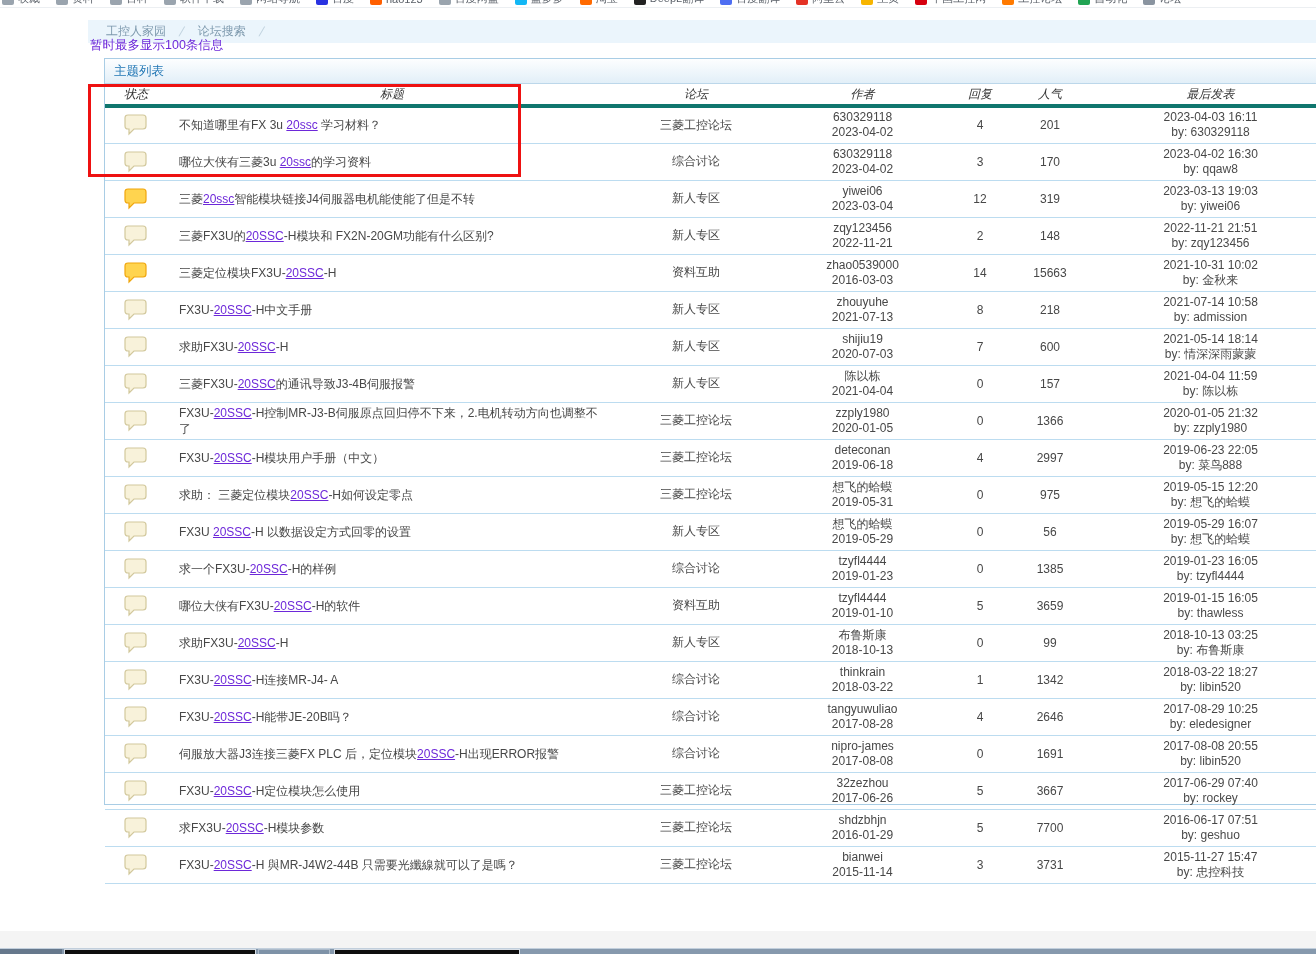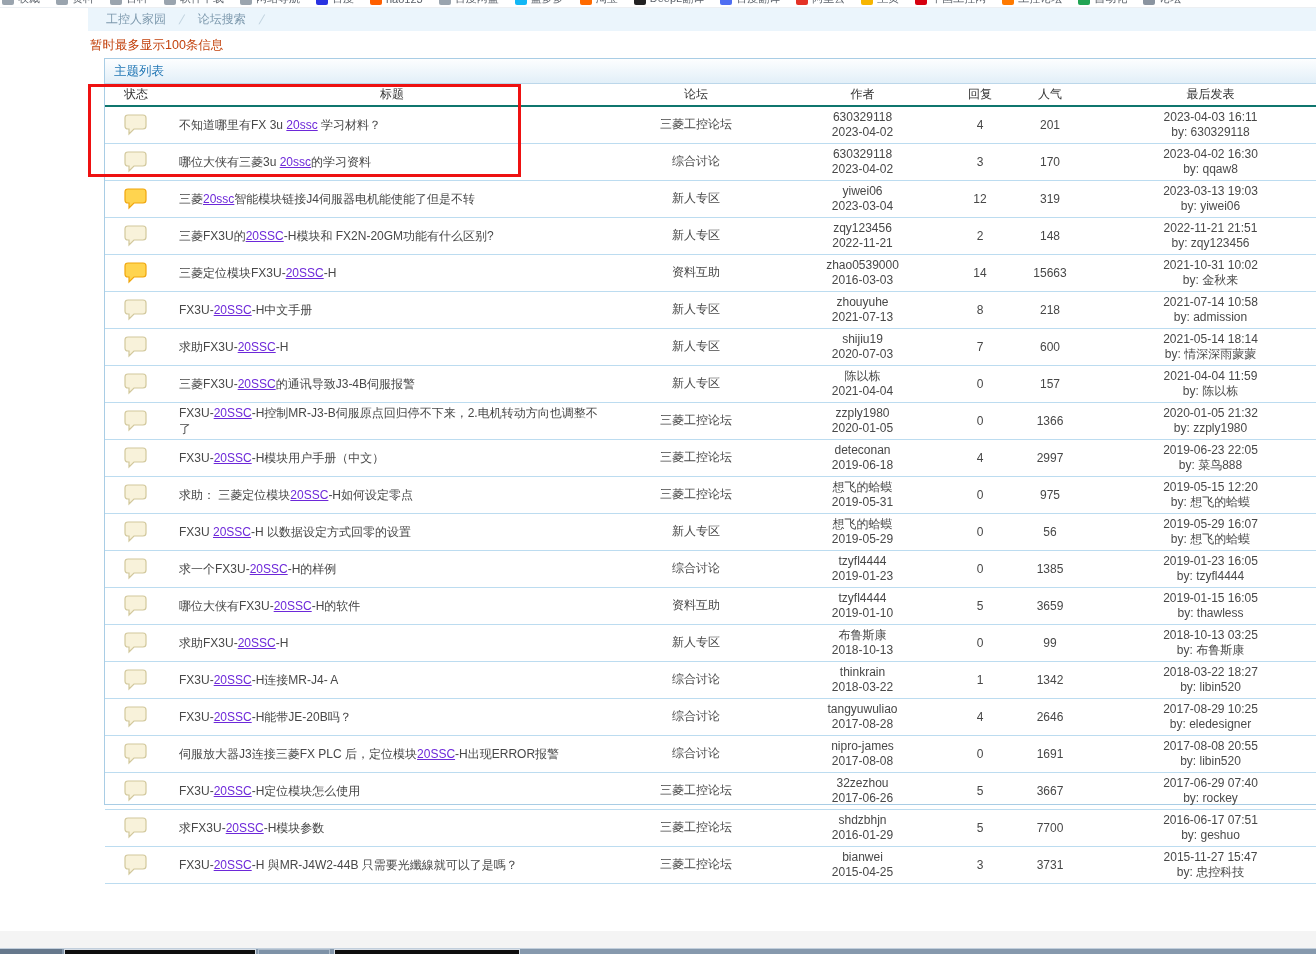--- a/index.html
+++ b/index.html
@@ -6,32 +6,32 @@
   html,body{width:1316px;height:954px;overflow:hidden;}
   body{position:relative;background:#ffffff;font-family:"Liberation Sans","DejaVu Sans",sans-serif;color:#333;}
 
   
   .bookmarks{position:absolute;top:0;left:0;width:1316px;height:8px;background:#fff;overflow:hidden;border-bottom:1px solid #eceff2;}
   .bookmarks-inner{position:absolute;top:-9px;left:2px;display:flex;align-items:center;gap:16px;white-space:nowrap;}
   .bm{display:flex;align-items:center;gap:4px;font-size:11px;color:#5a6068;}
   .bm .fav{width:12px;height:12px;border-radius:2px;display:inline-block;flex:none;}
 
   
-  .crumbbar{position:absolute;left:88px;top:8px;right:0;height:23px;background:#ebf5fc;display:flex;align-items:center;padding-left:16px;font-size:12px;color:#7d99ad;overflow:hidden;}
+  .crumbbar{position:absolute;left:88px;top:20px;right:0;height:23px;background:#ebf5fc;display:flex;align-items:center;padding-left:16px;font-size:12px;color:#7d99ad;overflow:hidden;}
   .crumb{padding:0 2px;cursor:pointer;}
   .crumb-sep{color:#c0d2de;margin:0 12px;transform:skewX(-18deg);font-size:13px;}
 
-  .notice{position:absolute;left:90px;top:37px;font-size:12.5px;color:#c2410c;}
+  .notice{position:absolute;left:90px;top:37px;font-size:12.5px;color:#6d28d9;}
 
   
   .panel{position:absolute;left:88px;top:58px;width:1228px;height:747px;border:1px solid #a9cde5;background:#fff;margin-left:16px;}
   .panel-header{height:25px;display:flex;align-items:center;padding-left:9px;font-size:12.5px;color:#2277b5;background:linear-gradient(#fdfeff,#e2eff8);border-bottom:1px solid #bcd7ea;}
 
   table.topics{width:100%;border-collapse:collapse;table-layout:fixed;font-size:12px;}
-  table.topics th{height:22px;font-weight:normal;color:#333;text-align:center;border-bottom:2px solid #0f766e;}
+  table.topics th{height:22px;font-weight:normal;color:#333;text-align:center;border-bottom:4px solid #0f766e;font-style:italic;}
   table.topics td{height:37px;border-bottom:1px solid #bcdcf0;vertical-align:middle;color:#474747;}
   td.c-icon{text-align:center;}
   td.c-title{text-align:left;padding:2px 10px 2px 12px;line-height:16px;color:#3d3d3d;}
   td.c-forum,td.c-author,td.c-replies,td.c-views,td.c-last{text-align:center;}
   td.c-author div,td.c-last div{line-height:15px;}
   .kw{color:#6d28d9;text-decoration:underline;cursor:pointer;}
   .topic-title{cursor:pointer;}
   .by-line{color:#4a4a4a;}
 
   
@@ -505,21 +505,21 @@
           </td>
         </tr>
         <tr>
           <td class="c-icon"><svg width="24" height="22" viewBox="0 0 24 22" class="bubble pale">
               <path d="M4 1 H19 Q22 1 22 4 V12 Q22 15 19 15 H10 L5 20 V15 H4 Q1 15 1 12 V4 Q1 1 4 1 Z" stroke-width="1.2"></path>
             </svg></td>
           <td class="c-title"><span class="topic-title">FX3U-<span class="kw">20SSC</span>-H 與MR-J4W2-44B 只需要光纖線就可以了是嗎？</span></td>
           <td class="c-forum"><span>三菱工控论坛</span></td>
           <td class="c-author">
             <div>bianwei</div>
-            <div>2015-04-25</div>
+            <div>2015-11-14</div>
           </td>
           <td class="c-replies">3</td>
           <td class="c-views">3731</td>
           <td class="c-last">
             <div>2015-11-27 15:47</div>
             <div class="by-line">by: 忠控科技</div>
           </td>
         </tr>
       </tbody>
   </table>

